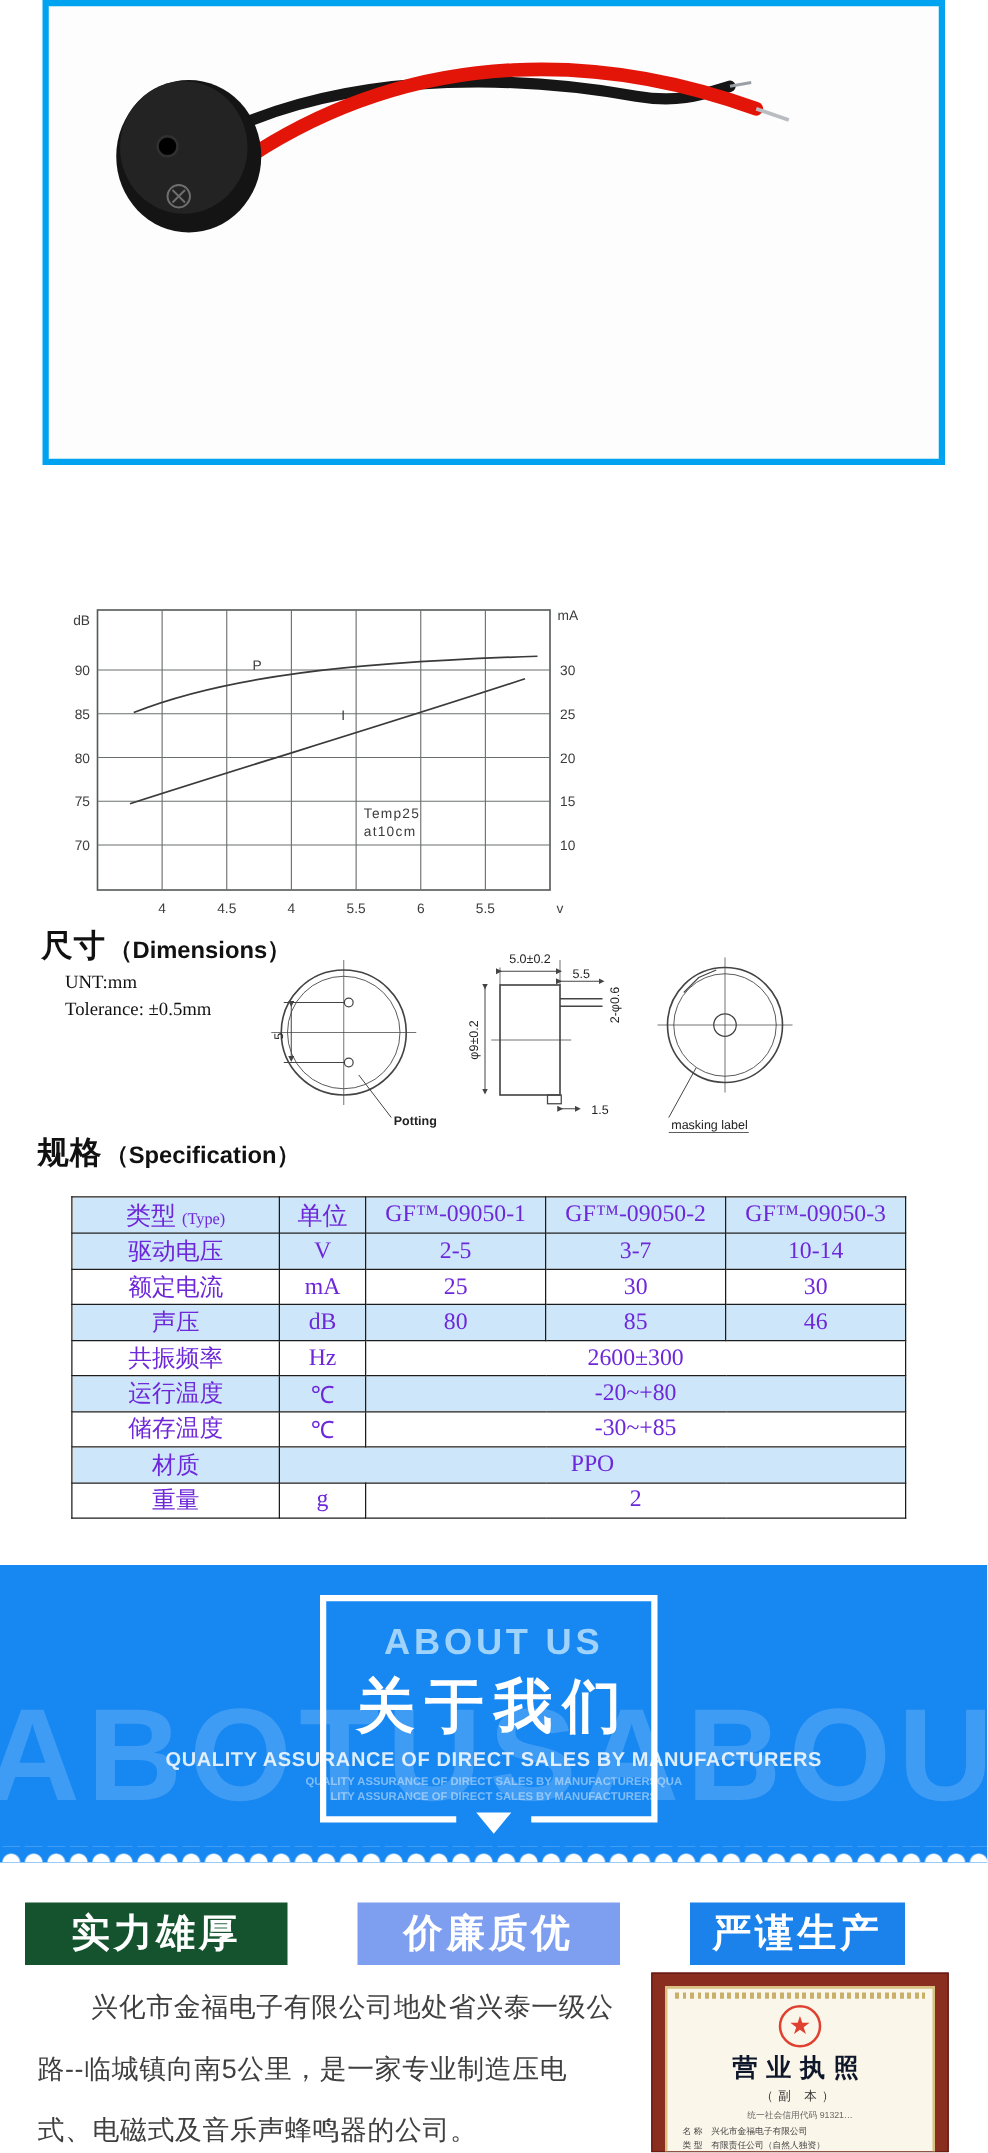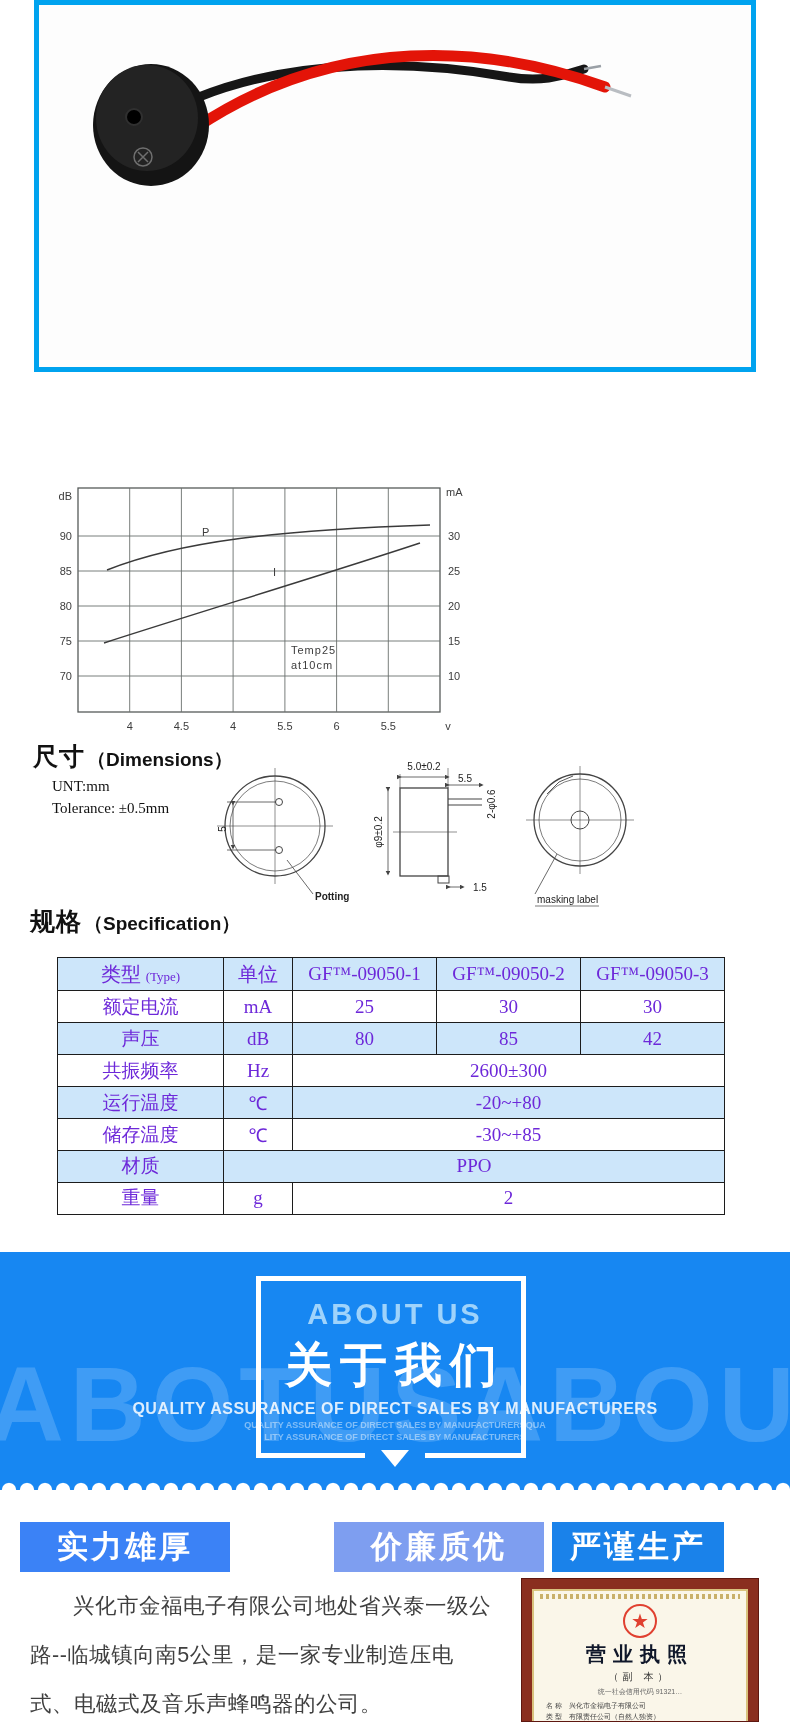--- a/index.html
+++ b/index.html
@@ -62,22 +62,22 @@
   .tagline{position:absolute;top:148px;left:0;width:100%;text-align:center;z-index:2;
       font-size:16px;font-weight:bold;color:rgba(255,255,255,0.85);letter-spacing:0.5px;}
   .tagline2{position:absolute;top:168px;left:0;width:100%;text-align:center;z-index:2;
       font-size:9px;font-weight:bold;color:rgba(255,255,255,0.45);}
   .tagline3{position:absolute;top:180px;left:0;width:100%;text-align:center;z-index:2;
       font-size:9px;font-weight:bold;color:rgba(255,255,255,0.45);}
 
   
   .feature{position:absolute;top:1522px;height:50px;line-height:50px;text-align:center;
       color:#fff;font-size:31px;font-weight:bold;letter-spacing:3px;cursor:pointer;}
-  .f1{left:20px;width:210px;background:#3b82f6;}
-  .f2{left:286px;width:210px;background:#7e9ef0;margin-left:48px;}
+  .f1{left:20px;width:210px;background:#14532d;}
+  .f2{left:286px;width:210px;background:#7e9ef0;}
   .f3{left:552px;width:172px;background:#1a82ea;}
 
   
   .company{position:absolute;left:30px;top:1582px;width:466px;
       font-size:21.5px;line-height:49px;color:#3f3f3f;text-indent:2em;letter-spacing:0.5px;}
 
   
   .license{position:absolute;left:521px;top:1578px;width:238px;height:144px;box-sizing:border-box;
       background:#8a2e1f;border:1px solid #5e1710;padding:10px;overflow:hidden;}
   .license-paper{width:100%;height:220px;box-sizing:border-box;background:#faf6e9;
@@ -228,33 +228,40 @@
         <tr class="blue">
       <td class="c-label">
         <span class="thdr">类型</span>
         <span class="tsmall">(Type)</span>
       </td>
       <td class="c-unit thdr">单位</td>
       <td class="c-val">GF™-09050-1</td>
       <td class="c-val">GF™-09050-2</td>
       <td class="c-val">GF™-09050-3</td>
     </tr>
+    <tr class="blue">
+      <td>驱动电压</td>
+      <td>V</td>
+      <td>2-5</td>
+      <td>3-7</td>
+      <td>10-14</td>
+    </tr>
     <tr>
       <td>额定电流</td>
       <td>mA</td>
       <td>25</td>
       <td>30</td>
       <td>30</td>
     </tr>
     <tr class="blue">
       <td>声压</td>
       <td>dB</td>
       <td>80</td>
       <td>85</td>
-      <td>42</td>
+      <td>46</td>
     </tr>
     <tr>
       <td>共振频率</td>
       <td>Hz</td>
       <td colspan="3">2600±300</td>
     </tr>
     <tr class="blue">
       <td>运行温度</td>
       <td>℃</td>
       <td colspan="3">-20~+80</td>

